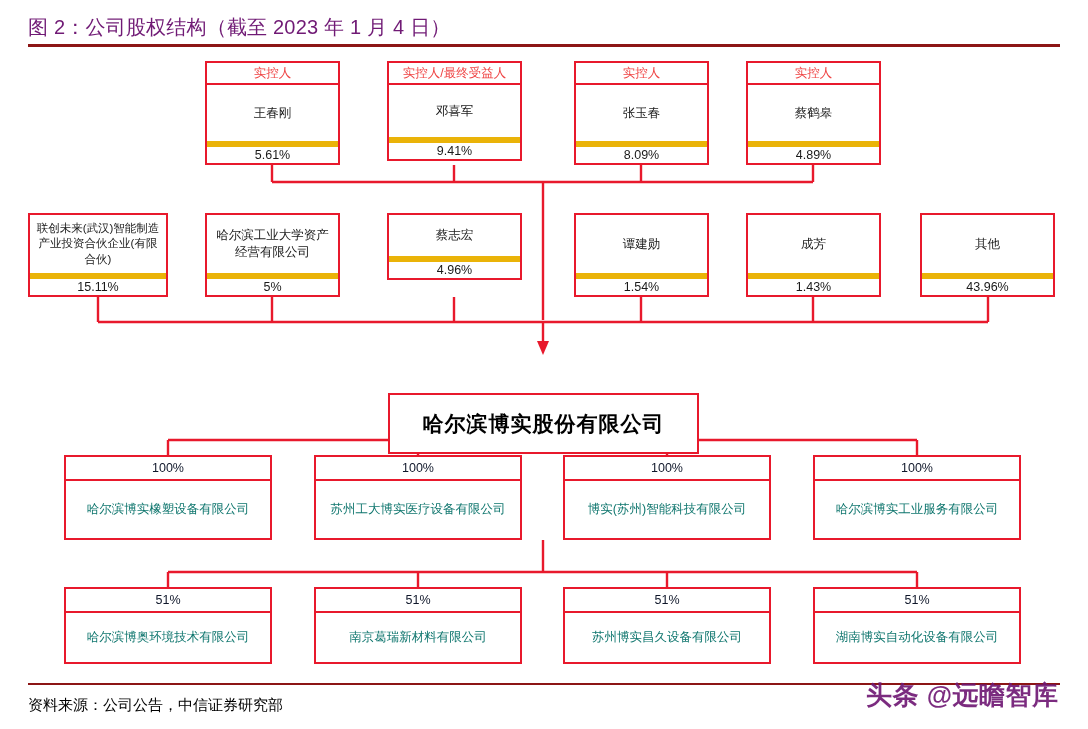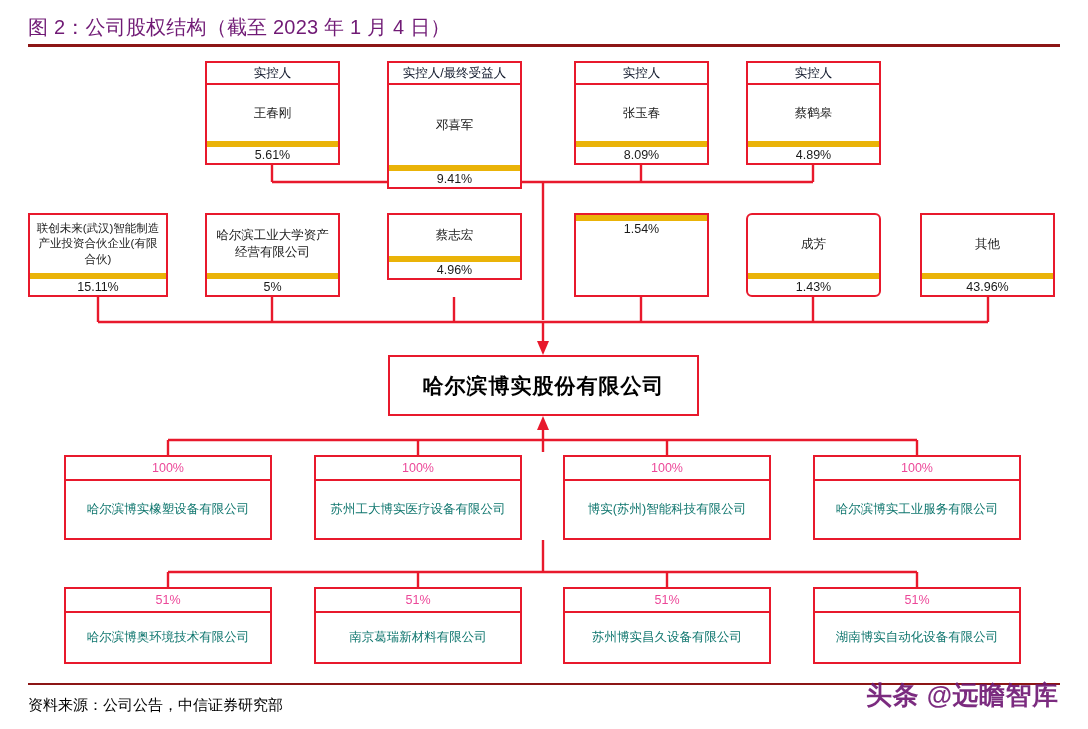--- a/index.html
+++ b/index.html
@@ -87,21 +87,21 @@
     z-index: 2;
   }
   .node .cap {
     box-sizing: border-box;
     border-bottom: 2px solid #e8192c;
     height: 22px;
     display: flex;
     align-items: center;
     justify-content: center;
     font-size: 12.5px;
-    color: #0f172a;
+    color: #ef4444;
     white-space: nowrap;
   }
   .node .body {
     box-sizing: border-box;
     flex: 1 1 auto;
     display: flex;
     align-items: center;
     justify-content: center;
     text-align: center;
     font-size: 12.5px;
@@ -129,41 +129,42 @@
     border: 2px solid #e8192c;
     background: #ffffff;
     display: flex;
     align-items: center;
     justify-content: center;
     font-size: 21px;
     font-weight: bold;
     color: #000000;
     letter-spacing: 1px;
     z-index: 2;
+    margin-top: 38px;
   }
 
   
   .sub {
     position: absolute;
     box-sizing: border-box;
     border: 2px solid #e8192c;
     background: #ffffff;
     display: flex;
     flex-direction: column;
     z-index: 2;
   }
   .sub .pct-top {
     box-sizing: border-box;
     border-bottom: 2px solid #e8192c;
     height: 24px;
     display: flex;
     align-items: center;
     justify-content: center;
     font-size: 12.5px;
-    color: #ec4899;
+    color: #0f172a;
   }
   .sub .name {
     box-sizing: border-box;
     flex: 1 1 auto;
     display: flex;
     align-items: center;
     justify-content: center;
     text-align: center;
     font-size: 12.5px;
     color: #0f766e;
@@ -223,21 +224,21 @@
     </g>
     <path d="M543,416 L537,430 L549,430 Z" fill="#e8192c"></path>
   </svg>
 
   <div class="node" style="left:205px; top:61px; width:135px; height:104px;">
     <div class="cap">实控人</div>
     <div class="body">王春刚</div>
     <div class="pct">5.61%</div>
   </div>
 
-  <div class="node" style="left:387px; top:61px; width:135px; height:128px;">
+  <div class="node" style="left:387px; top:61px; width:135px; height:100px;">
     <div class="cap">实控人/最终受益人</div>
     <div class="body">邓喜军</div>
     <div class="pct">9.41%</div>
   </div>
 
   <div class="node" style="left:574px; top:61px; width:135px; height:104px;">
     <div class="cap">实控人</div>
     <div class="body">张玉春</div>
     <div class="pct">8.09%</div>
   </div>
@@ -257,24 +258,25 @@
     <div class="body">哈尔滨工业大学资产经营有限公司</div>
     <div class="pct">5%</div>
   </div>
 
   <div class="node" style="left:387px; top:213px; width:135px; height:67px;justify-content:flex-end;">
     <div class="body">蔡志宏</div>
     <div class="pct">4.96%</div>
   </div>
 
   <div class="node" style="left:574px; top:213px; width:135px; height:84px;">
+    <div class="body">谭建勋</div>
     <div class="pct">1.54%</div>
   </div>
 
-  <div class="node" style="left:746px; top:213px; width:135px; height:84px;border-radius:6px;">
+  <div class="node" style="left:746px; top:213px; width:135px; height:84px;">
     <div class="body">成芳</div>
     <div class="pct">1.43%</div>
   </div>
 
   <div class="node" style="left:920px; top:213px; width:135px; height:84px;">
     <div class="body">其他</div>
     <div class="pct">43.96%</div>
   </div>
 
   <div id="center-node" style="left:388px; top:355px; width:311px; height:61px;">哈尔滨博实股份有限公司</div>

